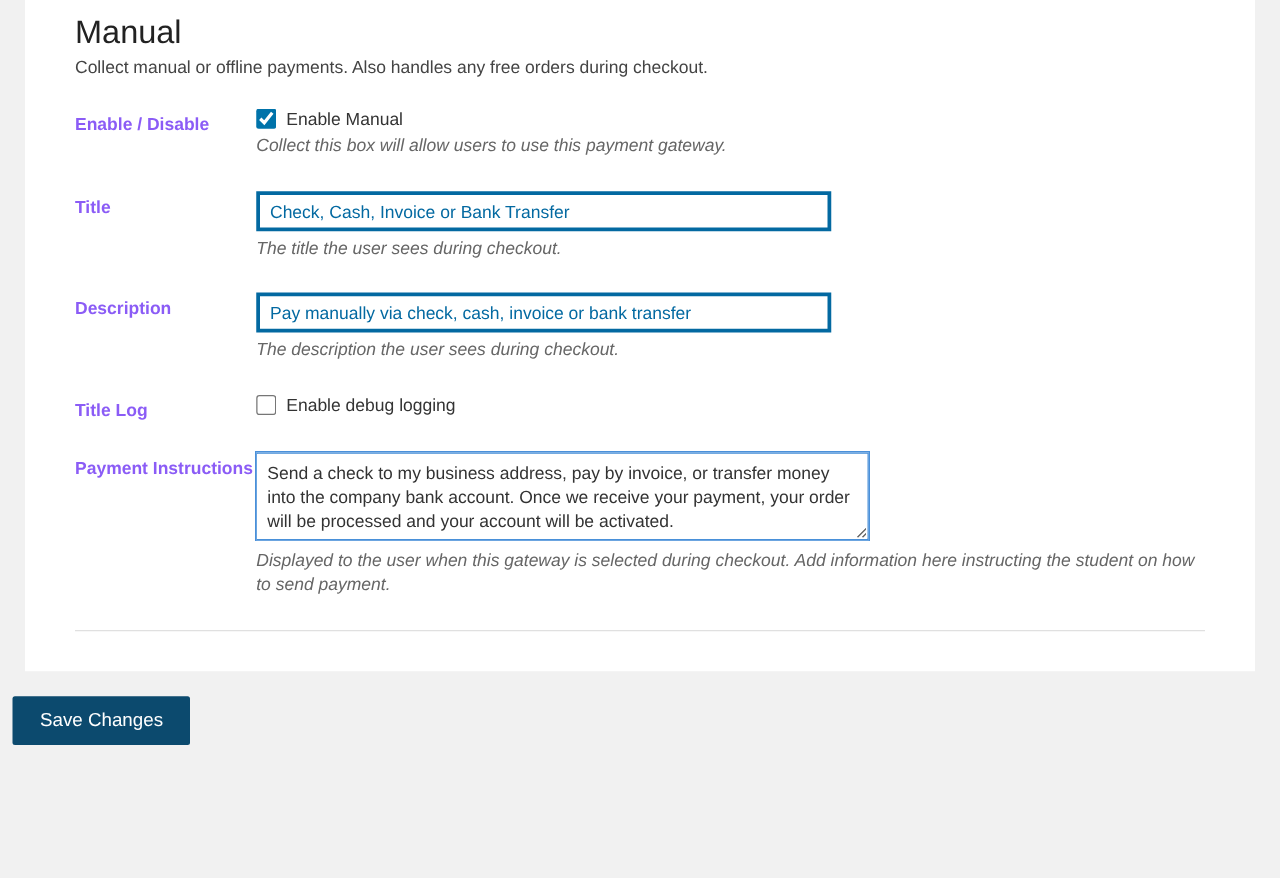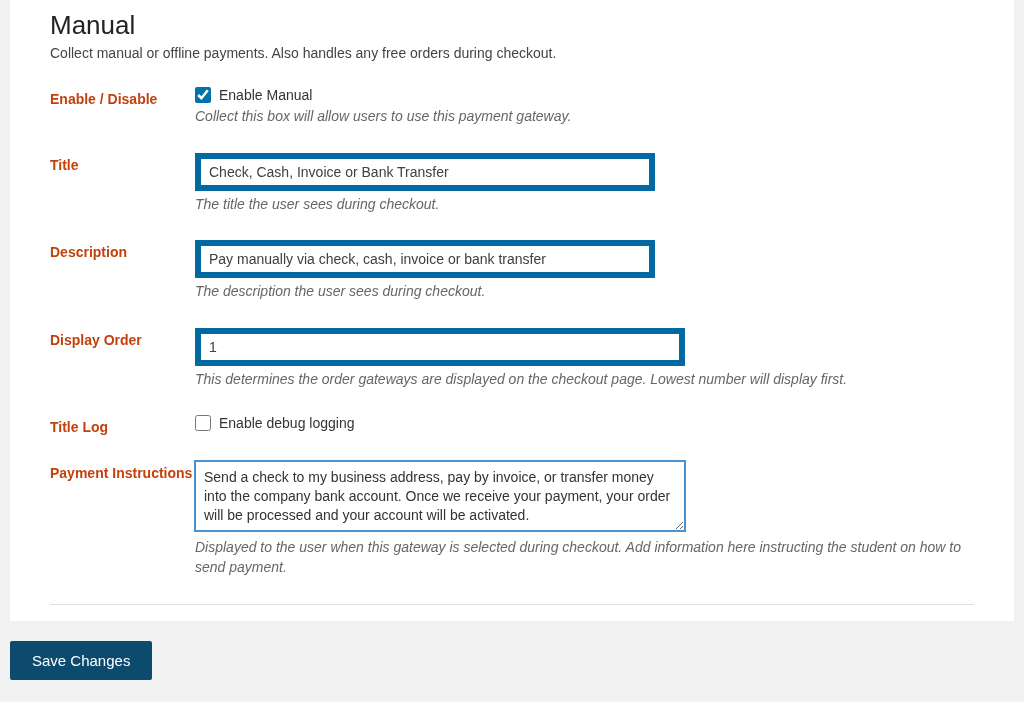--- a/index.html
+++ b/index.html
@@ -5,22 +5,22 @@
     * { box-sizing: border-box; margin: 0; padding: 0; }
     body {
       font-family: -apple-system, BlinkMacSystemFont, "Segoe UI", Helvetica, Arial, sans-serif;
       font-size: 14px;
       color: #333;
       background: #f1f1f1;
       width: 1024px;
     }
     .content-wrap {
       background: #fff;
-      padding: 10px 40px 16px 40px;
-      margin: 0 10px;
+      padding: 10px 40px 32px 40px;
+      margin: 0 20px;
     }
     h2.page-title {
       font-size: 26px;
       font-weight: 500;
       color: #222;
       margin-bottom: 4px;
     }
     .page-subtitle {
       font-size: 14px;
       color: #444;
@@ -29,21 +29,21 @@
     .form-row {
       display: flex;
       align-items: flex-start;
       margin-bottom: 26px;
     }
     .form-label {
       width: 145px;
       flex: 0 0 145px;
       padding-top: 4px;
       font-weight: 600;
-      color: #c2410c;
+      color: #8b5cf6;
       font-size: 14px;
     }
     .form-field {
       flex: 1;
       max-width: 790px;
     }
     .checkbox-line {
       display: flex;
       align-items: flex-end;
       margin-bottom: 4px;
@@ -61,23 +61,23 @@
     .help-text {
       font-style: italic;
       color: #666;
       font-size: 14px;
       margin-top: 4px;
       line-height: 1.4;
     }
     input[type="text"], input[type="number"] {
       width: 460px;
       padding: 5px 8px;
-      border: 6px solid #0369a1;
+      border: 3px solid #0369a1;
       font-size: 14px;
-      color: #404040;
+      color: #0369a1;
       border-radius: 0;
       background: #fff;
     }
     input[type="number"] {
       width: 490px;
     }
     textarea {
       width: 490px;
       padding: 6px 8px;
       border: 1px solid #4a90d9;
@@ -134,27 +134,20 @@
   </div>
 
   <div class="form-row">
     <div class="form-label">Description</div>
     <div class="form-field">
       <input type="text" value="Pay manually via check, cash, invoice or bank transfer" style="">
       <p class="help-text">The description the user sees during checkout.</p>
     </div>
   </div>
 
-  <div class="form-row">
-    <div class="form-label">Display Order</div>
-    <div class="form-field">
-      <input type="number" value="1" style="">
-      <p class="help-text">This determines the order gateways are displayed on the checkout page. Lowest number will display first.</p>
-    </div>
-  </div>
 
   <div class="form-row">
     <div class="form-label">Title Log</div>
     <div class="form-field">
       <div class="checkbox-line">
         <input type="checkbox" style="">
         <label>Enable debug logging</label>
       </div>
     </div>
   </div>

